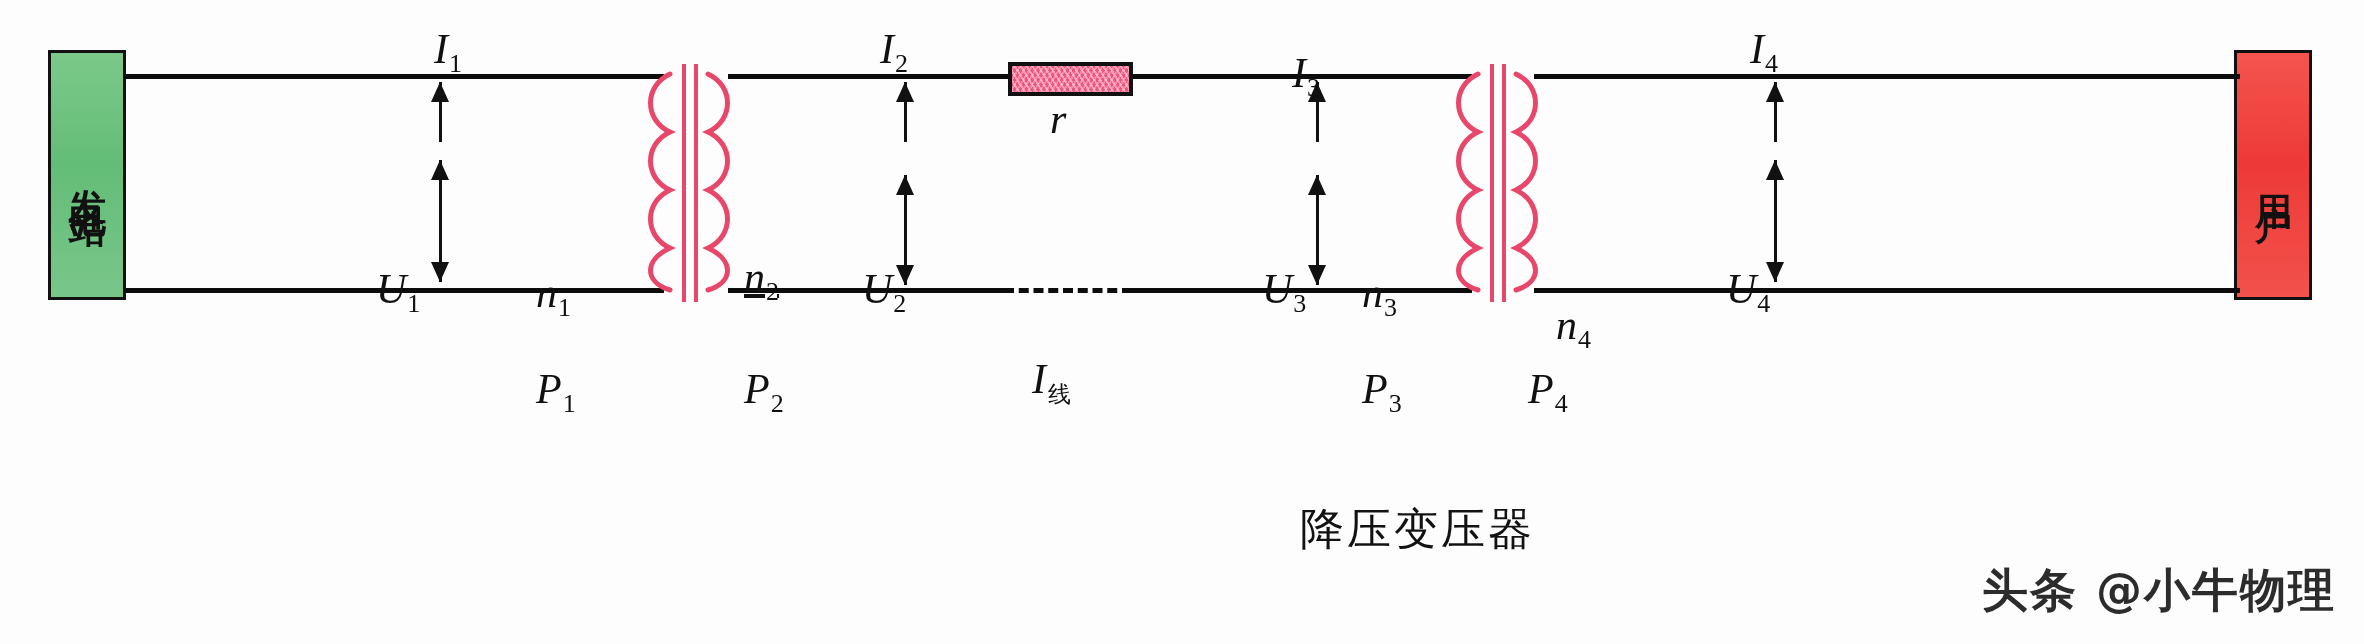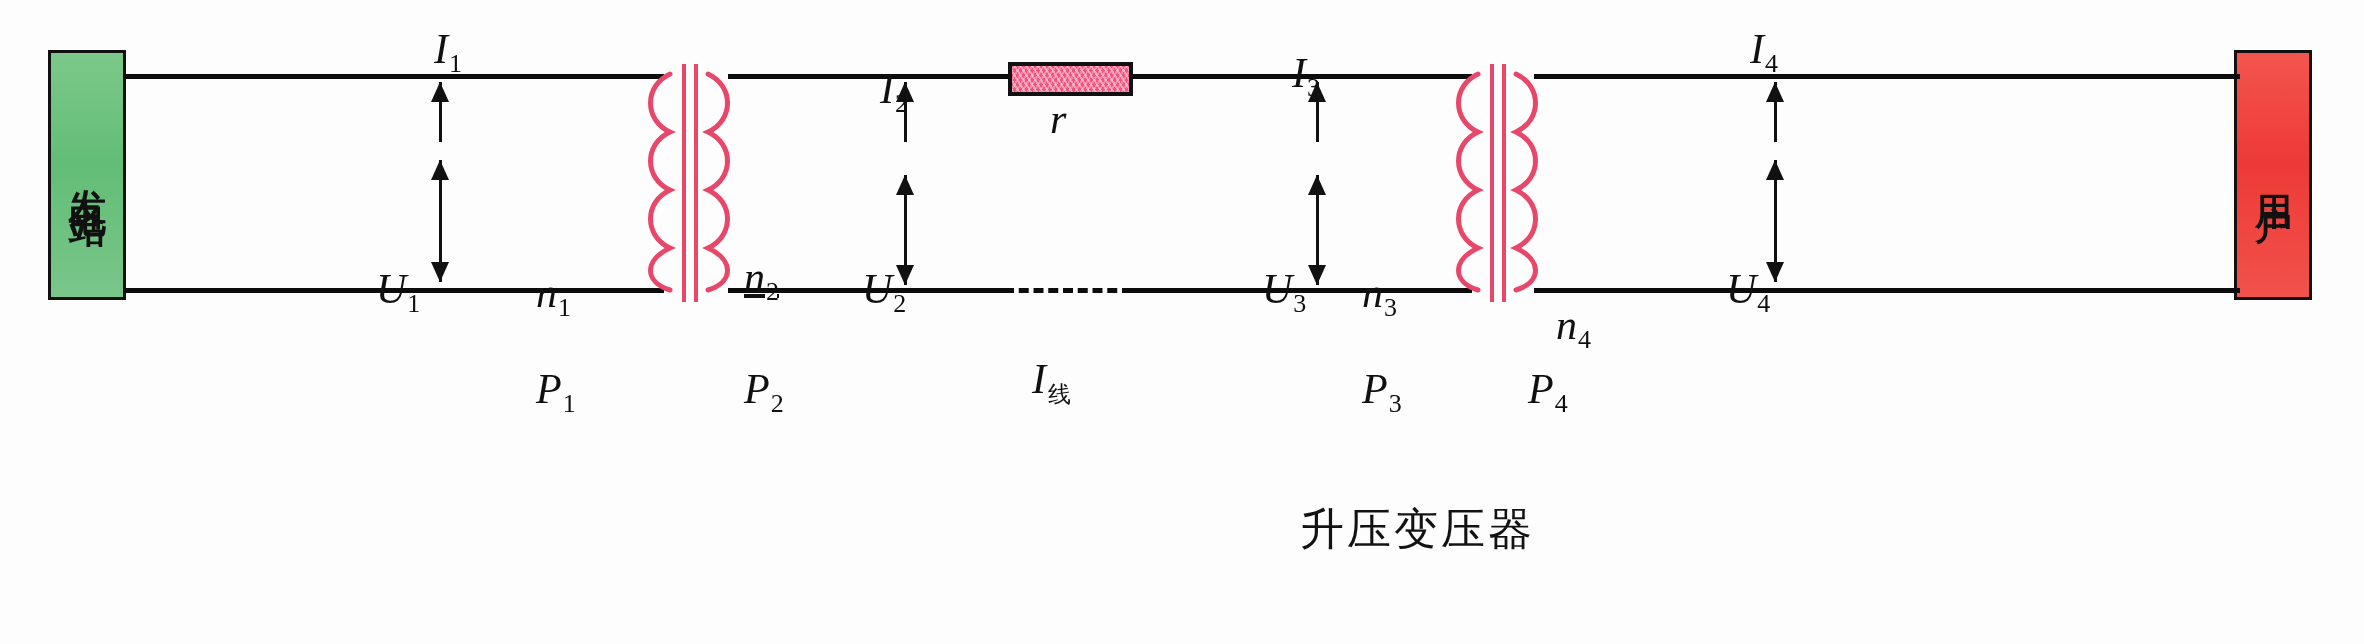--- a/index.html
+++ b/index.html
@@ -215,21 +215,21 @@
 
   <div class="arrow" style="left:1775px;top:160px;height:122px;">
     <div class="shaft" style="top:0;height:122px;"></div>
     <div class="head head-up" style="top:0;"></div>
     <div class="head head-down" style="bottom:0;"></div>
   </div>
 
   <div class="lab" style="left:418px;top:28px;margin-left:16px;">
     <span>I</span><span class="sub">1</span>
   </div>
-  <div class="lab" style="left:880px;top:28px;margin-top:40px;">
+  <div class="lab" style="left:880px;top:28px;">
     <span>I</span><span class="sub">2</span>
   </div>
   <div class="lab" style="left:1292px;top:28px;margin-top:24px;">
     <span>I</span><span class="sub">3</span>
   </div>
   <div class="lab" style="left:1750px;top:28px;">
     <span>I</span><span class="sub">4</span>
   </div>
 
   <div class="lab" style="left:1032px;top:358px;">
@@ -268,16 +268,17 @@
   <div class="lab" style="left:744px;top:368px;">
     <span>P</span><span class="sub">2</span>
   </div>
   <div class="lab" style="left:1362px;top:368px;">
     <span>P</span><span class="sub">3</span>
   </div>
   <div class="lab" style="left:1528px;top:368px;">
     <span>P</span><span class="sub">4</span>
   </div>
 
-  <div class="caption" style="left:1300px;top:500px;">升压变压器</div>
-
+  <div class="caption" style="left:1300px;top:500px;">降压变压器</div>
+
+  <div id="watermark">头条 @小牛物理</div>
 
 </div>
 
 </body></html>

